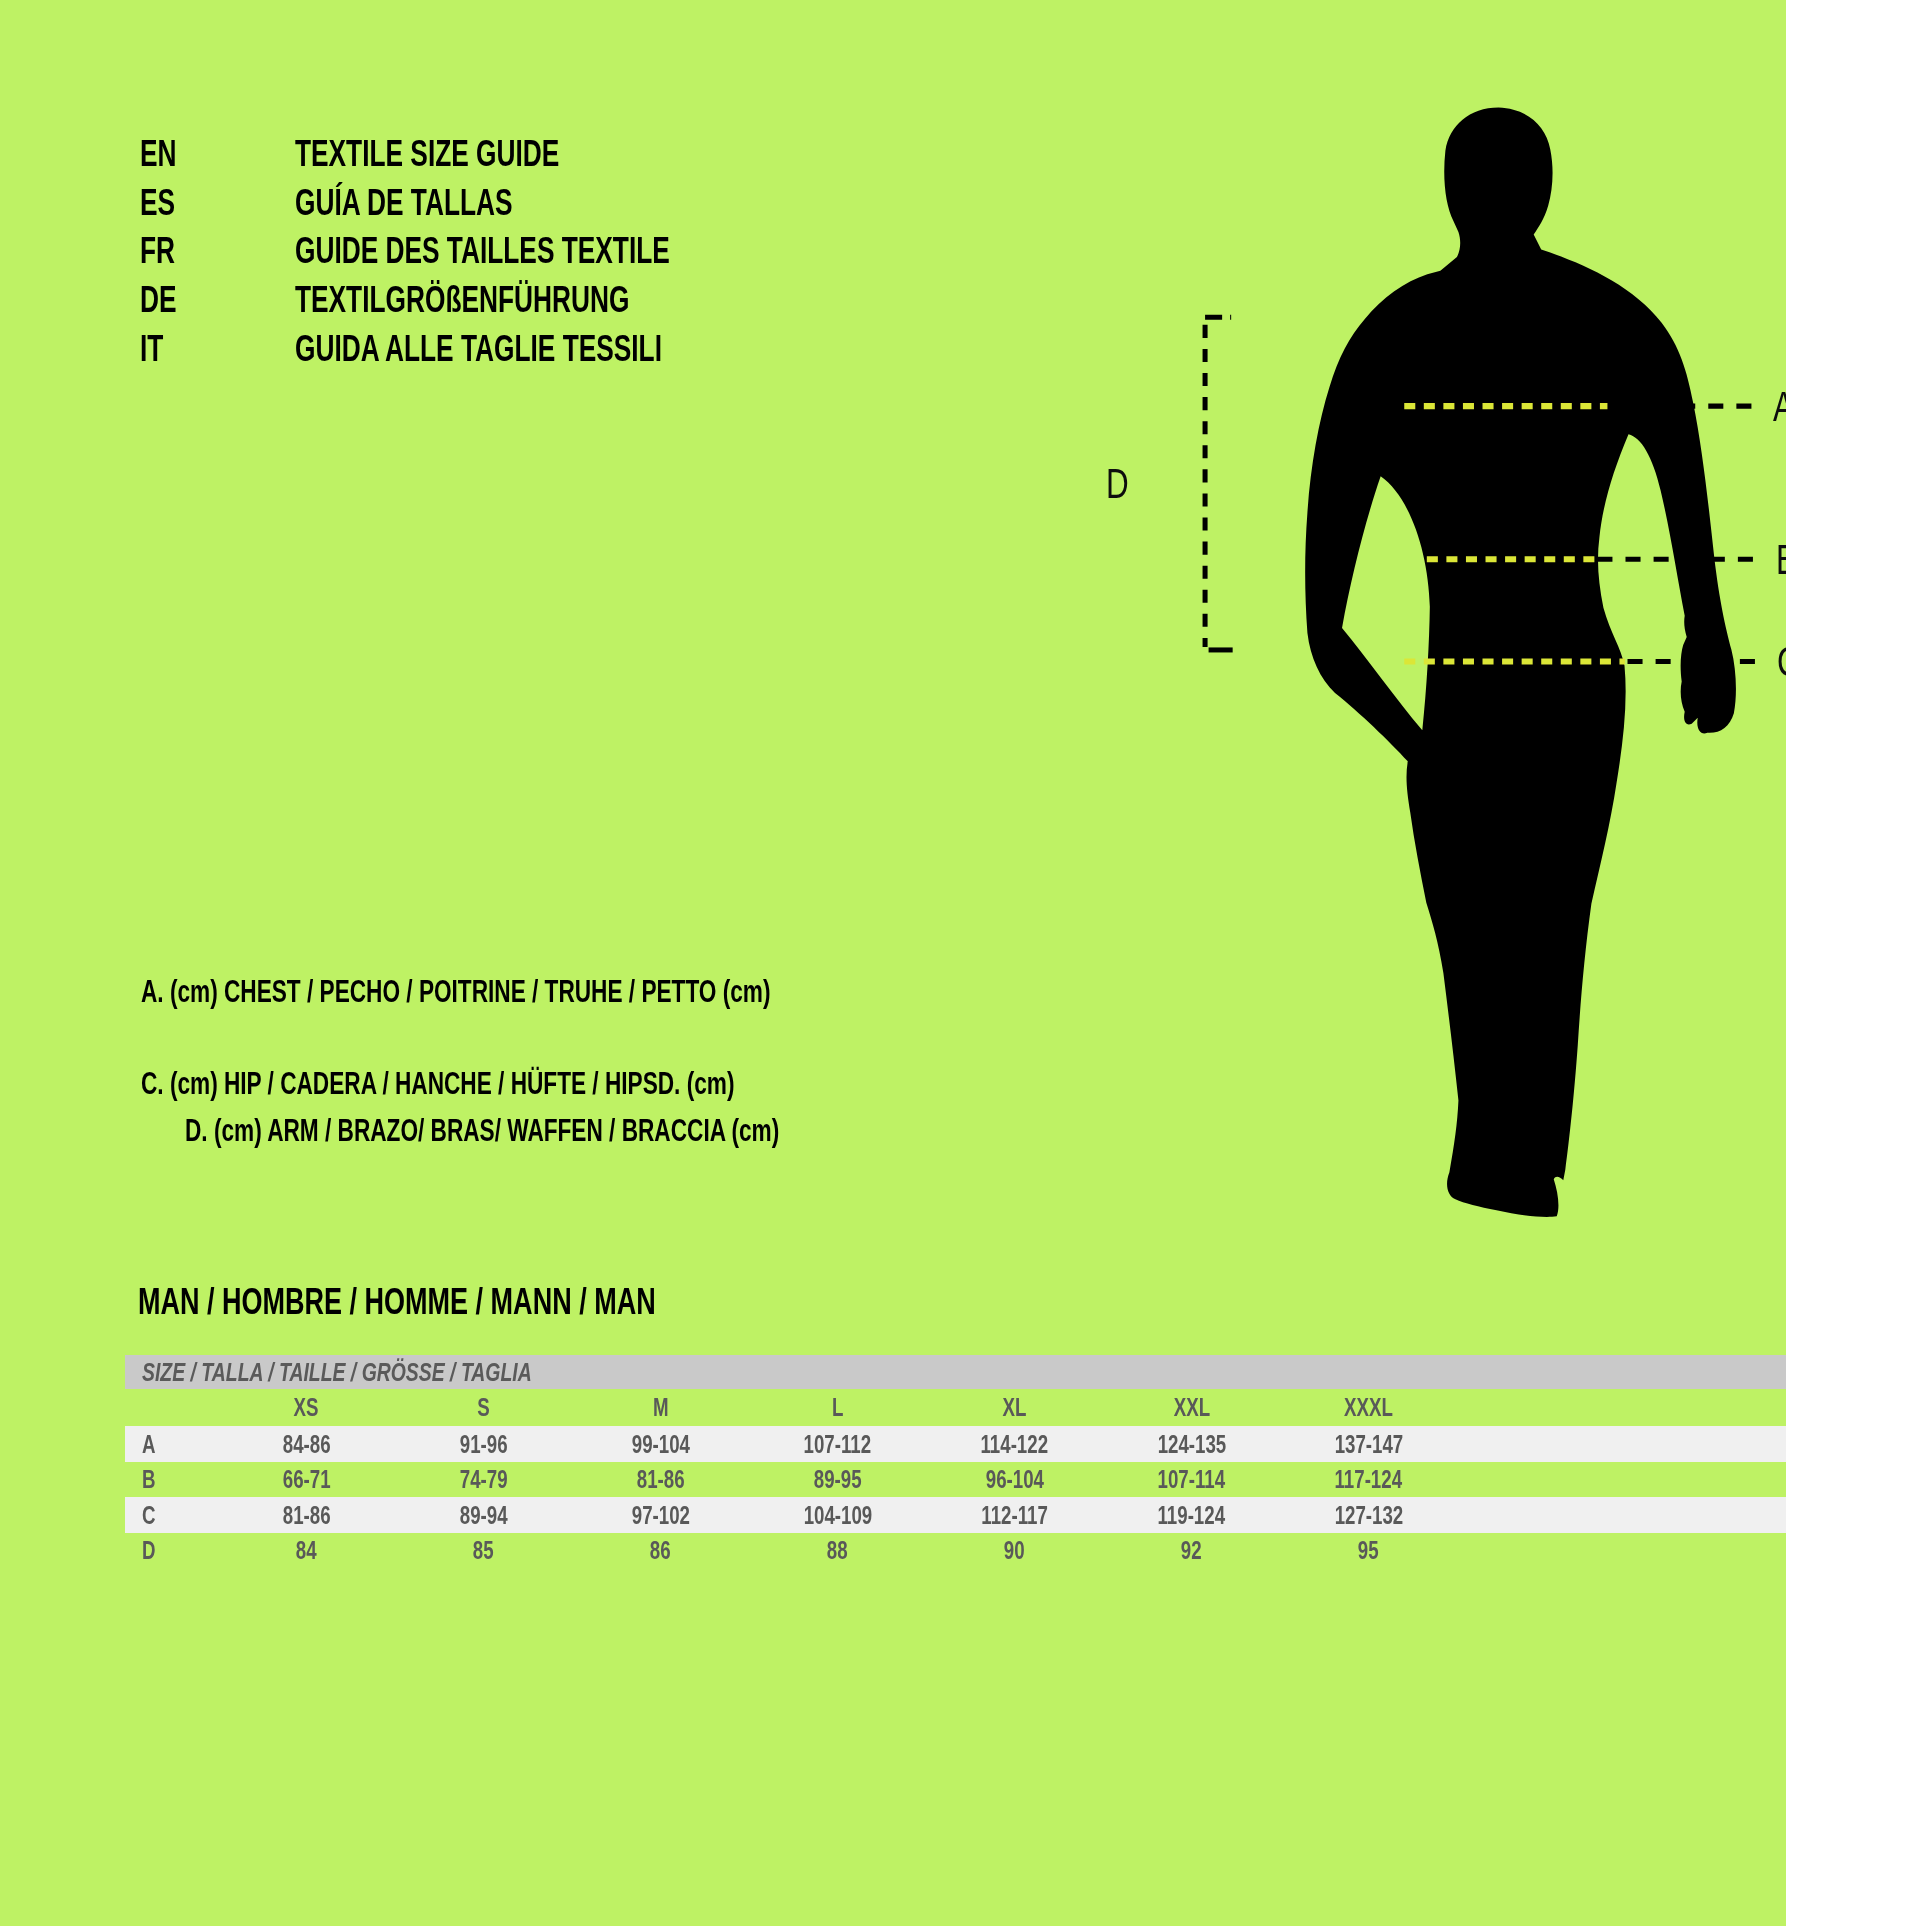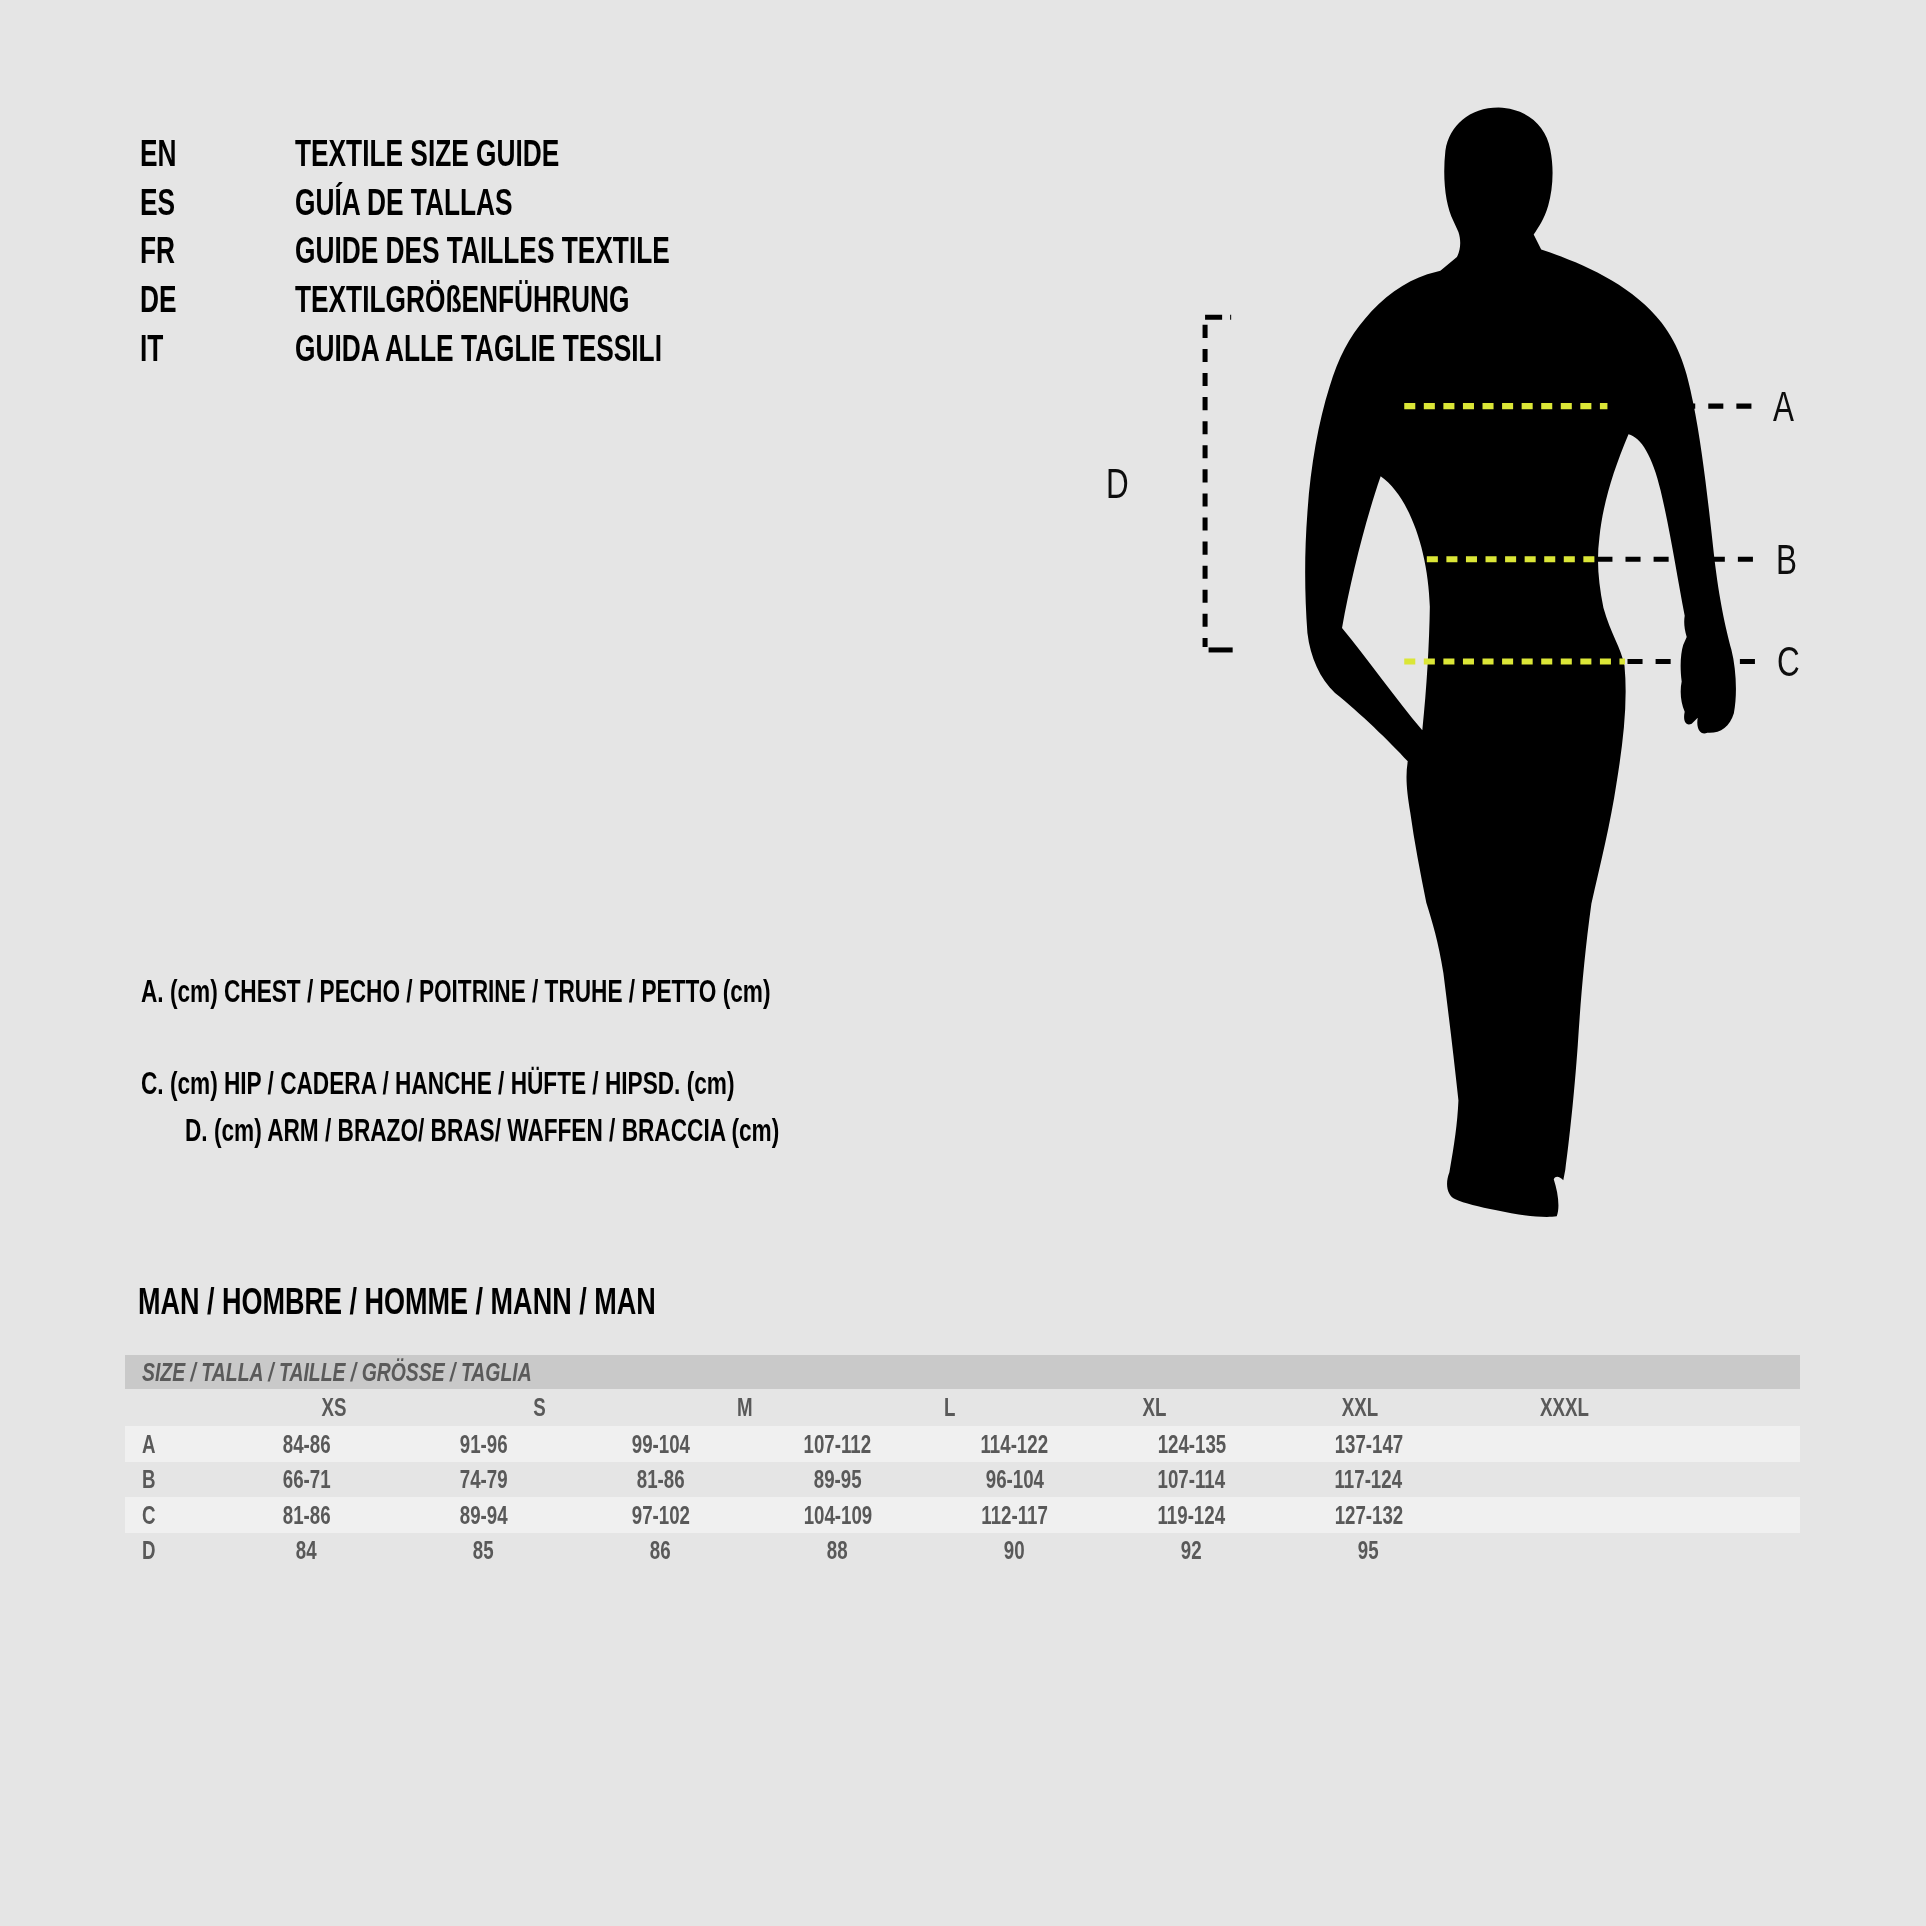--- a/index.html
+++ b/index.html
@@ -1,19 +1,19 @@
 <!DOCTYPE html>
 <html style="font-size:8px"><head>
 <meta charset="utf-8">
 <style>
   html,body { margin:0; padding:0; background:#ffffff; }
   .page {
     position:relative;
-    width:1926px; height:1926px;
-    background:#e5e5e5;
+    width:1786px; height:1926px;
+    background:#bef264;
     font-family:"Liberation Sans","DejaVu Sans",sans-serif;
     overflow:hidden;
   }
   .abs { position:absolute; }
   
   .cond  { display:inline-block; white-space:nowrap; transform:scaleX(0.73); transform-origin:0 50%; }
   .condc { display:inline-block; white-space:nowrap; transform:scaleX(0.73); transform-origin:50% 50%; }
 
   .lang-line   { height:49px; line-height:49px; font-size:36px; font-weight:700; color:#000; }
   .lang-code   { position:absolute; left:140px; }
@@ -146,21 +146,21 @@
   <div class="legend-line" style="top:969px;"><span class="cond">A. (cm) CHEST / PECHO / POITRINE / TRUHE / PETTO (cm)</span></div>
   <div class="legend-line" style="top:1061px;"><span class="cond">C. (cm) HIP / CADERA / HANCHE / HÜFTE / HIPSD. (cm)</span></div>
   <div class="legend-line" style="top:1108px;margin-left:44px;"><span class="cond">D. (cm) ARM / BRAZO/ BRAS/ WAFFEN / BRACCIA (cm)</span></div>
 
   <div class="man-title" style="top:1277px;"><span class="cond">MAN / HOMBRE / HOMME / MANN / MAN</span></div>
 
   <div class="band">
     <div class="band-text"><span class="cond">SIZE / TALLA / TAILLE / GRÖSSE / TAGLIA</span></div>
   </div>
 
-  <div class="trow" style="top:1389px; height:37px;gap:28px;">
+  <div class="trow" style="top:1389px; height:37px;">
     <div class="rlab"></div>
     <div class="cell"><span class="condc">XS</span></div>
     <div class="cell"><span class="condc">S</span></div>
     <div class="cell"><span class="condc">M</span></div>
     <div class="cell"><span class="condc">L</span></div>
     <div class="cell"><span class="condc">XL</span></div>
     <div class="cell"><span class="condc">XXL</span></div>
     <div class="cell"><span class="condc">XXXL</span></div>
     <div></div>
   </div>

